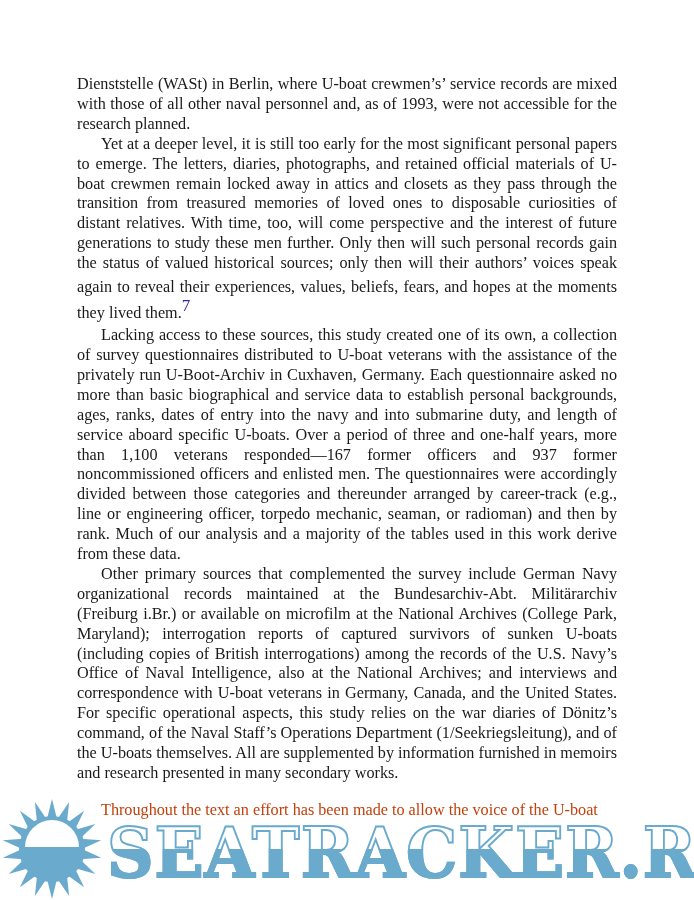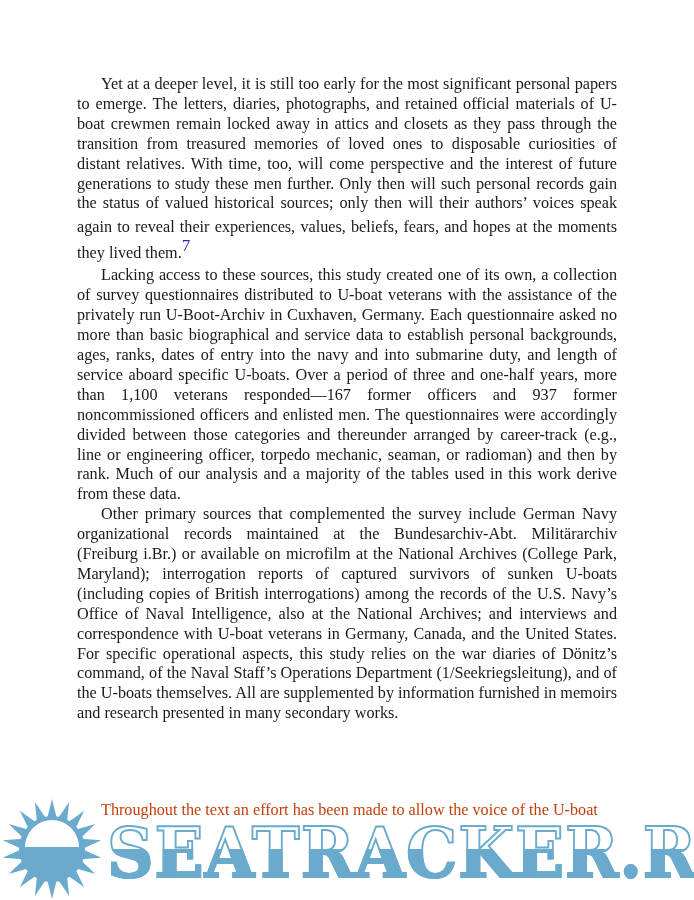--- a/index.html
+++ b/index.html
@@ -26,20 +26,21 @@
       color: transparent; -webkit-text-stroke: 2px #6aaacd;
       background: linear-gradient(to bottom, rgba(255,255,255,0) 0%, rgba(255,255,255,0) 45%, #6aaacd 45%, #6aaacd 100%);
       -webkit-background-clip: text; background-clip: text;
       transform: scaleX(0.92); transform-origin: left top; white-space: nowrap;
     }
   </style>
 </head>
 <body>
 
 <div class="page">
+  <p class="para no-indent">Dienststelle (WASt) in Berlin, where U-boat crewmen’s’ service records are mixed with those of all other naval personnel and, as of 1993, were not accessible for the research planned.</p>
   <p class="para">
     <span>Yet at a deeper level, it is still too early for the most significant personal papers to emerge. The letters, diaries, photographs, and retained official materials of U-boat crewmen remain locked away in attics and closets as they pass through the transition from treasured memories of loved ones to disposable curiosities of distant relatives. With time, too, will come perspective and the interest of future generations to study these men further. Only then will such personal records gain the status of valued historical sources; only then will their authors’ voices speak again to reveal their experiences, values, beliefs, fears, and</span>
     <span class="fn-line">hopes at the moments they lived them.</span><sup class="sup">7</sup>
   </p>
   <p class="para">Lacking access to these sources, this study created one of its own, a collection of survey questionnaires distributed to U-boat veterans with the assistance of the privately run U-Boot-Archiv in Cuxhaven, Germany. Each questionnaire asked no more than basic biographical and service data to establish personal backgrounds, ages, ranks, dates of entry into the navy and into submarine duty, and length of service aboard specific U-boats. Over a period of three and one-half years, more than 1,100 veterans responded—167 former officers and 937 former noncommissioned officers and enlisted men. The questionnaires were accordingly divided between those categories and thereunder arranged by career-track (e.g., line or engineering officer, torpedo mechanic, seaman, or radioman) and then by rank. Much of our analysis and a majority of the tables used in this work derive from these data.</p>
   <p class="para"><span>Other primary sources that complemented the survey include German Navy organizational records maintained at the Bundesarchiv-Abt. Militärarchiv (Freiburg i.Br.) or available on microfilm at the National Archives (College Park, Maryland); interrogation reports of captured survivors of sunken U-boats (including copies of British interrogations) among the records of the U.S. Navy’s Office of Naval Intelligence, also at the National Archives; and interviews and correspondence with U-boat veterans in Germany, Canada, and the United States. For specific operational aspects, this study relies on the war diaries of Dönitz’s command, of the Naval Staff’s Operations Department (</span><span class="it">1/Seekriegsleitung</span><span>), and of the U-boats themselves. All are supplemented by information furnished in memoirs and research presented in many secondary works.</span></p>
 </div>
 
 <div class="watermark">
   <svg class="wm-sun" width="104" height="102" viewBox="0 0 104 102">

